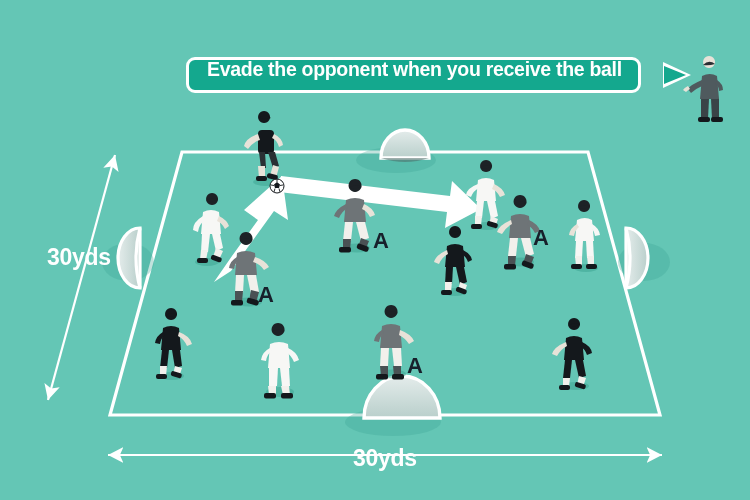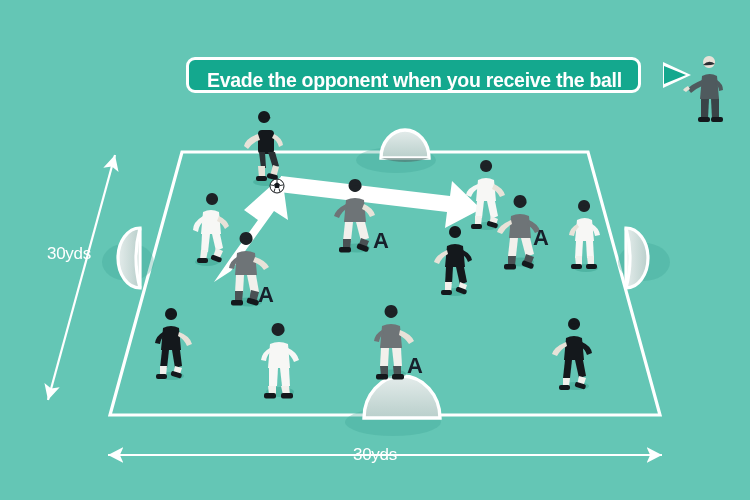--- a/index.html
+++ b/index.html
@@ -28,21 +28,21 @@
   }
   
   #banner {
     position: absolute;
     left: 186px;
     top: 57px;
     height: 36px;
     box-sizing: border-box;
     padding: 0 16px 0 18px;
     display: flex;
-    align-items: flex-end;
+    align-items: flex-start;
     background: #14a88e;
     border: 3px solid #ffffff;
     border-radius: 9px;
     z-index: 40;
   }
   #banner-text {
     color: #ffffff;
     font-size: 19.5px;
     font-weight: bold;
     letter-spacing: -0.3px;
@@ -68,22 +68,22 @@
     height: 0;
     border-top: 13px solid transparent;
     border-bottom: 13px solid transparent;
     border-left: 28px solid #ffffff;
     z-index: 37;
   }
   
   .dim-label {
     position: absolute;
     color: #ffffff;
-    font-size: 17px;
-    font-weight: normal;
+    font-size: 23px;
+    font-weight: bold;
     letter-spacing: -0.3px;
     z-index: 30;
     white-space: nowrap;
   }
   #dim-left-label { left: 47px; top: 244px; }
   #dim-bottom-label { left: 353px; top: 445px; }
   
   .player-letter {
     position: absolute;
     color: #17202b;

